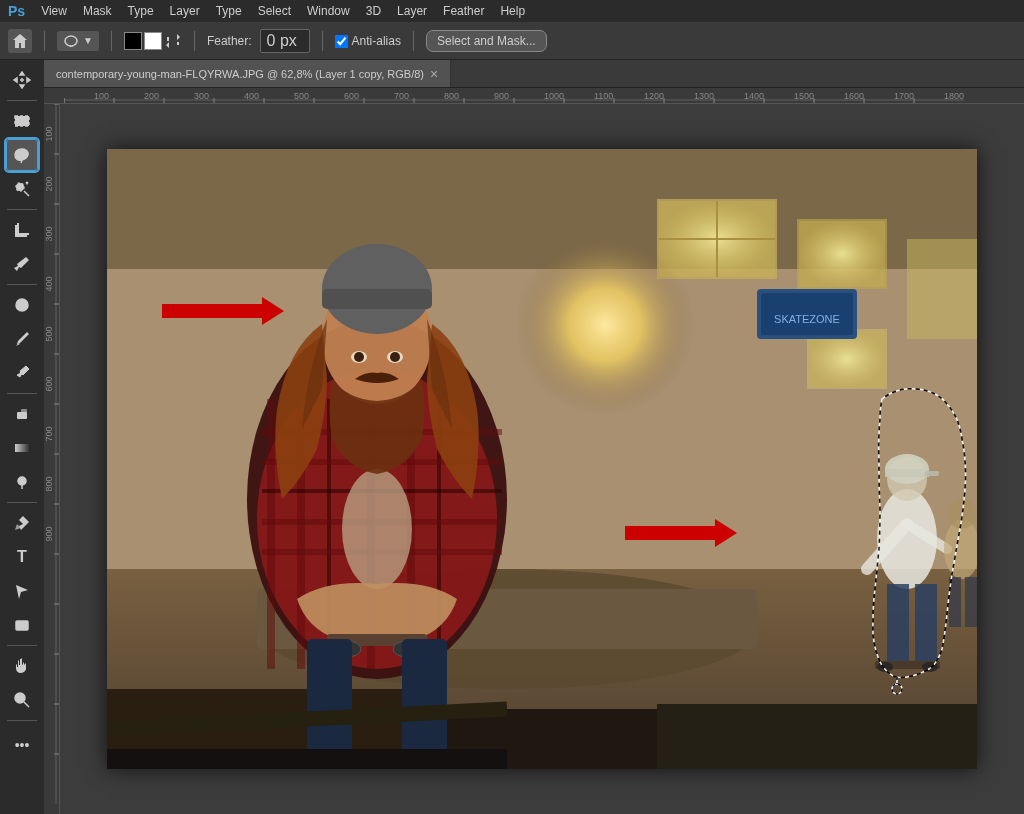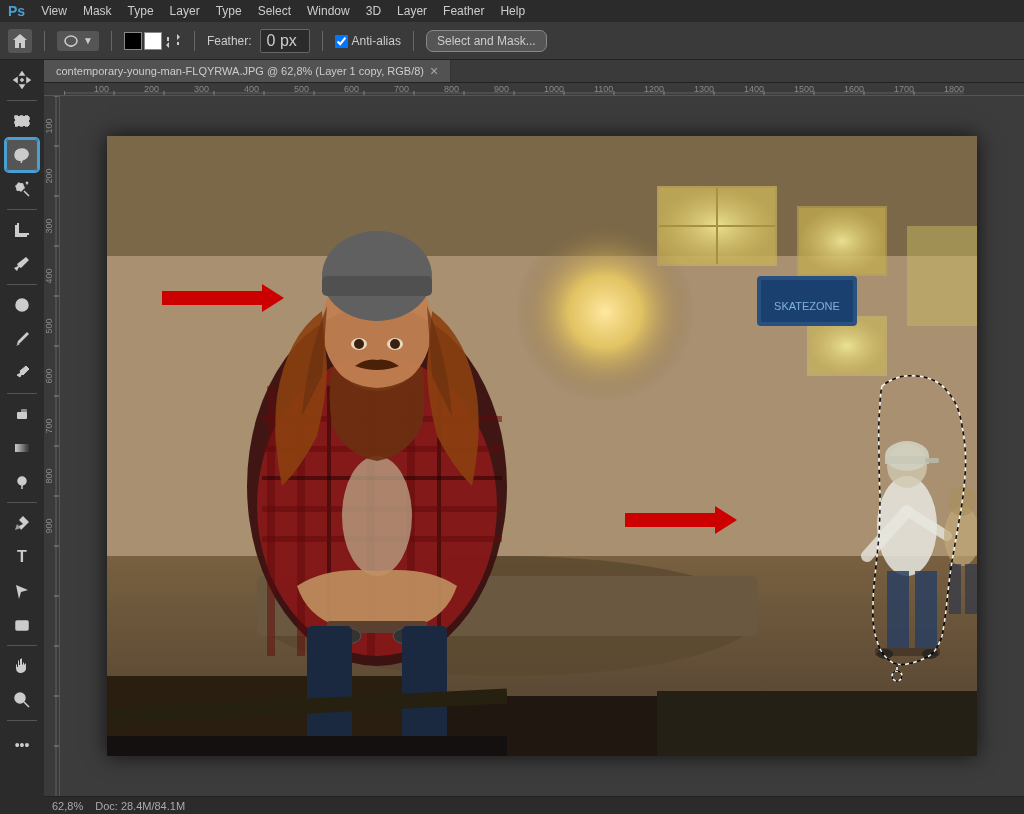--- a/index.html
+++ b/index.html
@@ -656,22 +656,14 @@
           <div style="position:absolute; right:240px; top:370px; display:flex; align-items:center; z-index:10;">
 
             <div style="width:90px; height:14px; background:#cc0000;"></div>
             <div style="width:0;height:0;border-top:14px solid transparent;border-bottom:14px solid transparent;border-left:22px solid #cc0000;"></div>
           </div>
 
         </div>
       </div>
     </div>
 
-    <div class="status-bar">
-      <span style="margin-right:12px;">
-        <span>62,8%</span>
-      </span>
-      <span style="color:#aaa;">
-        Doc: 28.4M/84.1M
-      </span>
-    </div>
   </div>
 </div>
 
 </body></html>

